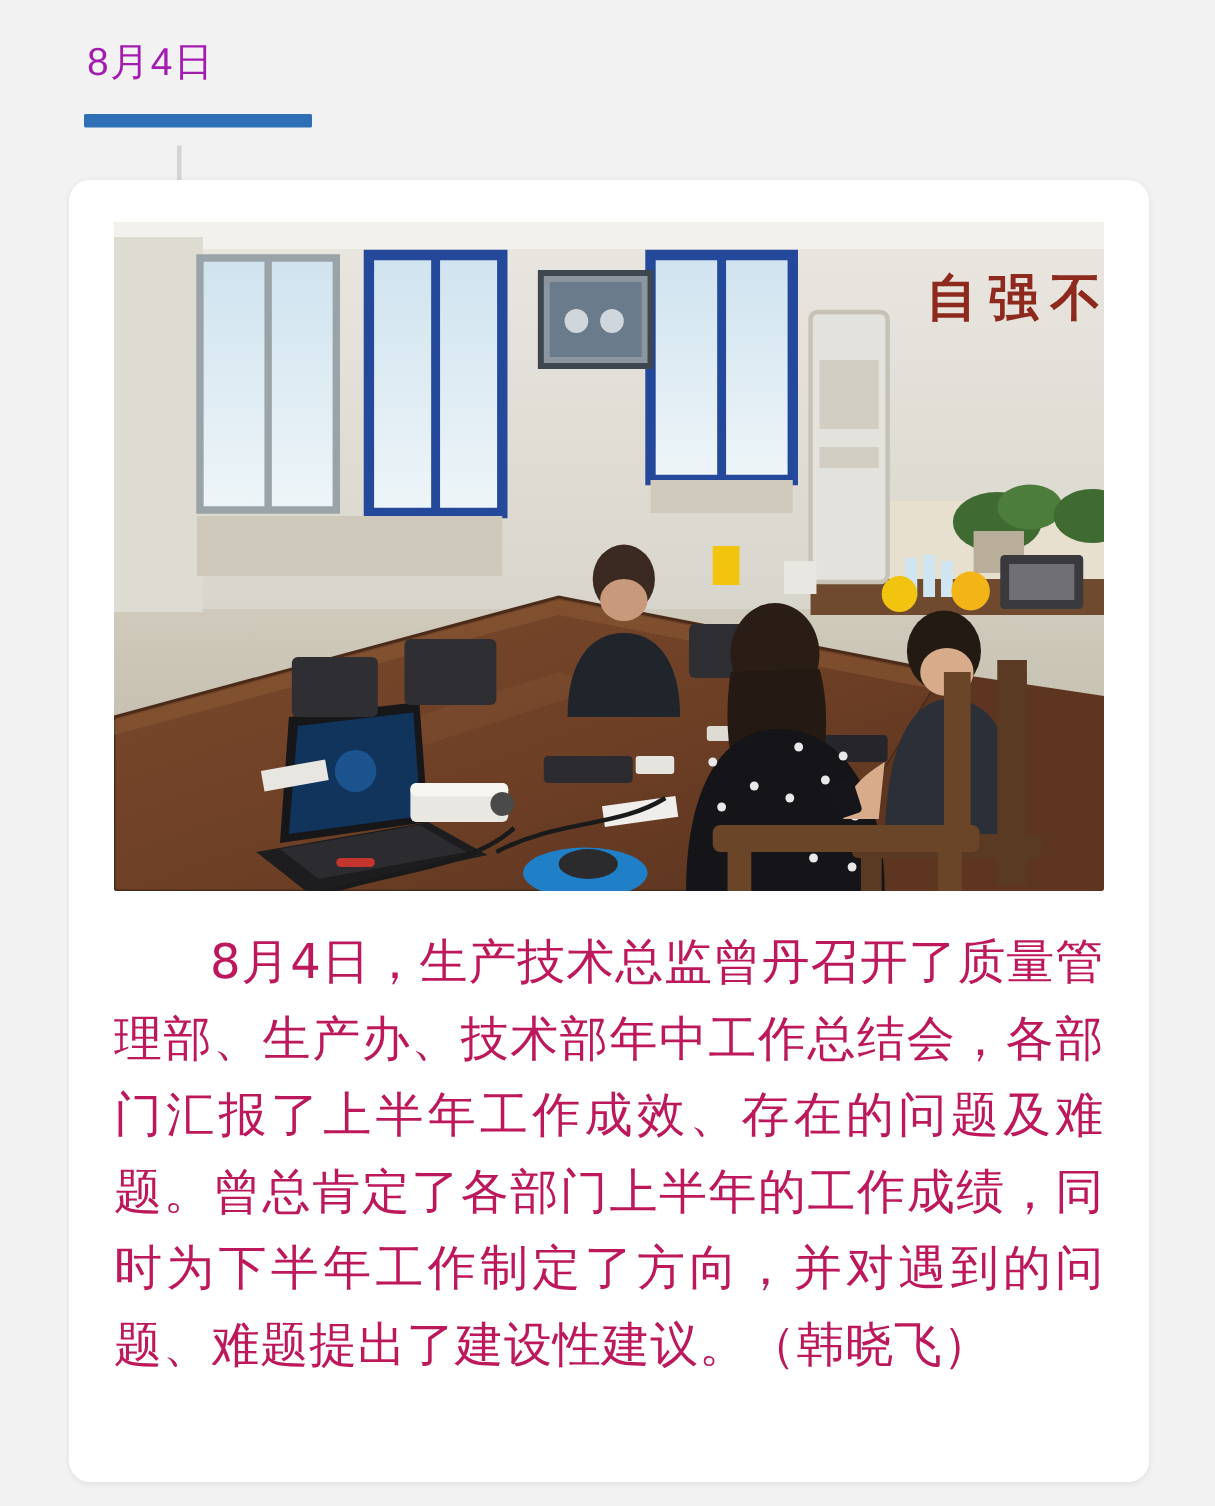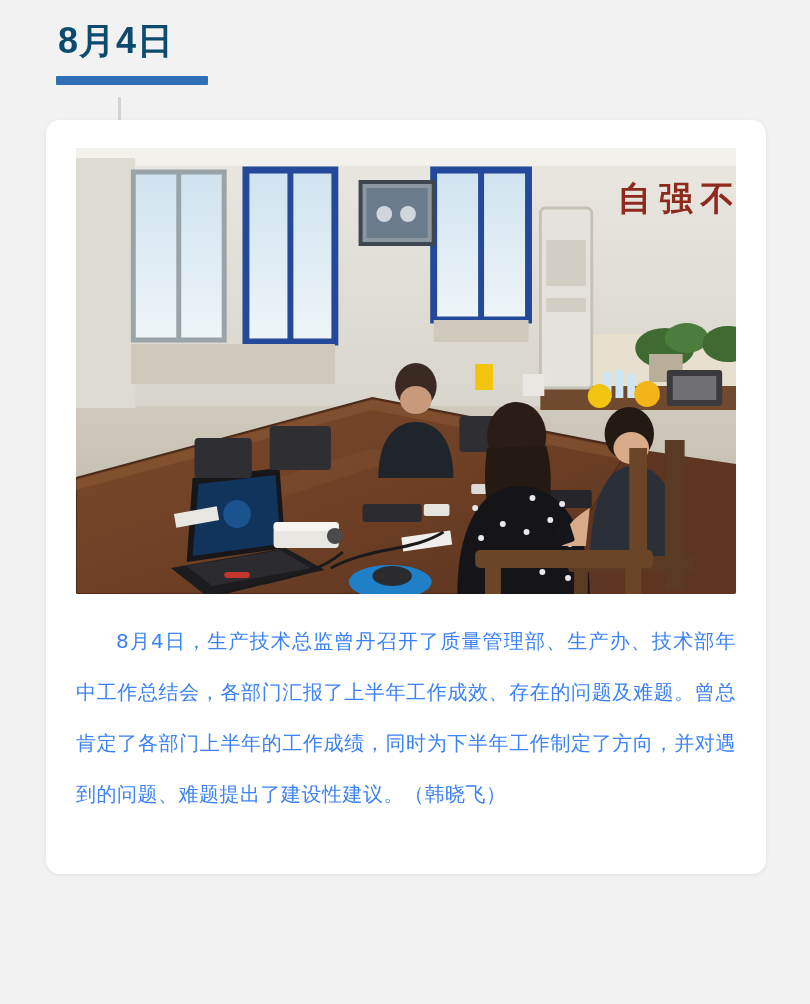--- a/index.html
+++ b/index.html
@@ -23,24 +23,24 @@
   }
 
   
   .date-header {
     position: relative;
     padding: 18px 0 0 56px;
     height: 120px;
     box-sizing: border-box;
   }
   .date-title {
-    font-size: 36px;
+    font-size: 26px;
     line-height: 46px;
-    color: #0c4a6e;
-    font-weight: 700;
+    color: #a21caf;
+    font-weight: 400;
     letter-spacing: 1px;
     margin: 0;
     padding: 0 0 0 2px;
   }
   .date-underline {
     margin-top: 12px;
     width: 152px;
     height: 9px;
     background: #2f6fb5;
     border-radius: 1px;
@@ -73,23 +73,23 @@
     height: 446px;
     border-radius: 2px;
     overflow: hidden;
     background: #8d9198;
   }
   .photo svg { display: block; width: 100%; height: 100%; }
 
   
   .article-body {
     margin-top: 22px;
-    font-size: 20px;
+    font-size: 32px;
     line-height: 51px;
-    color: #3b82f6;
+    color: #be185d;
     text-align: justify;
     text-justify: inter-ideograph;
     letter-spacing: 0.5px;
     text-indent: 2em;
     font-family: "DejaVu Sans", "Liberation Sans", sans-serif;
   }
 </style>
 </head>
 <body>
 

